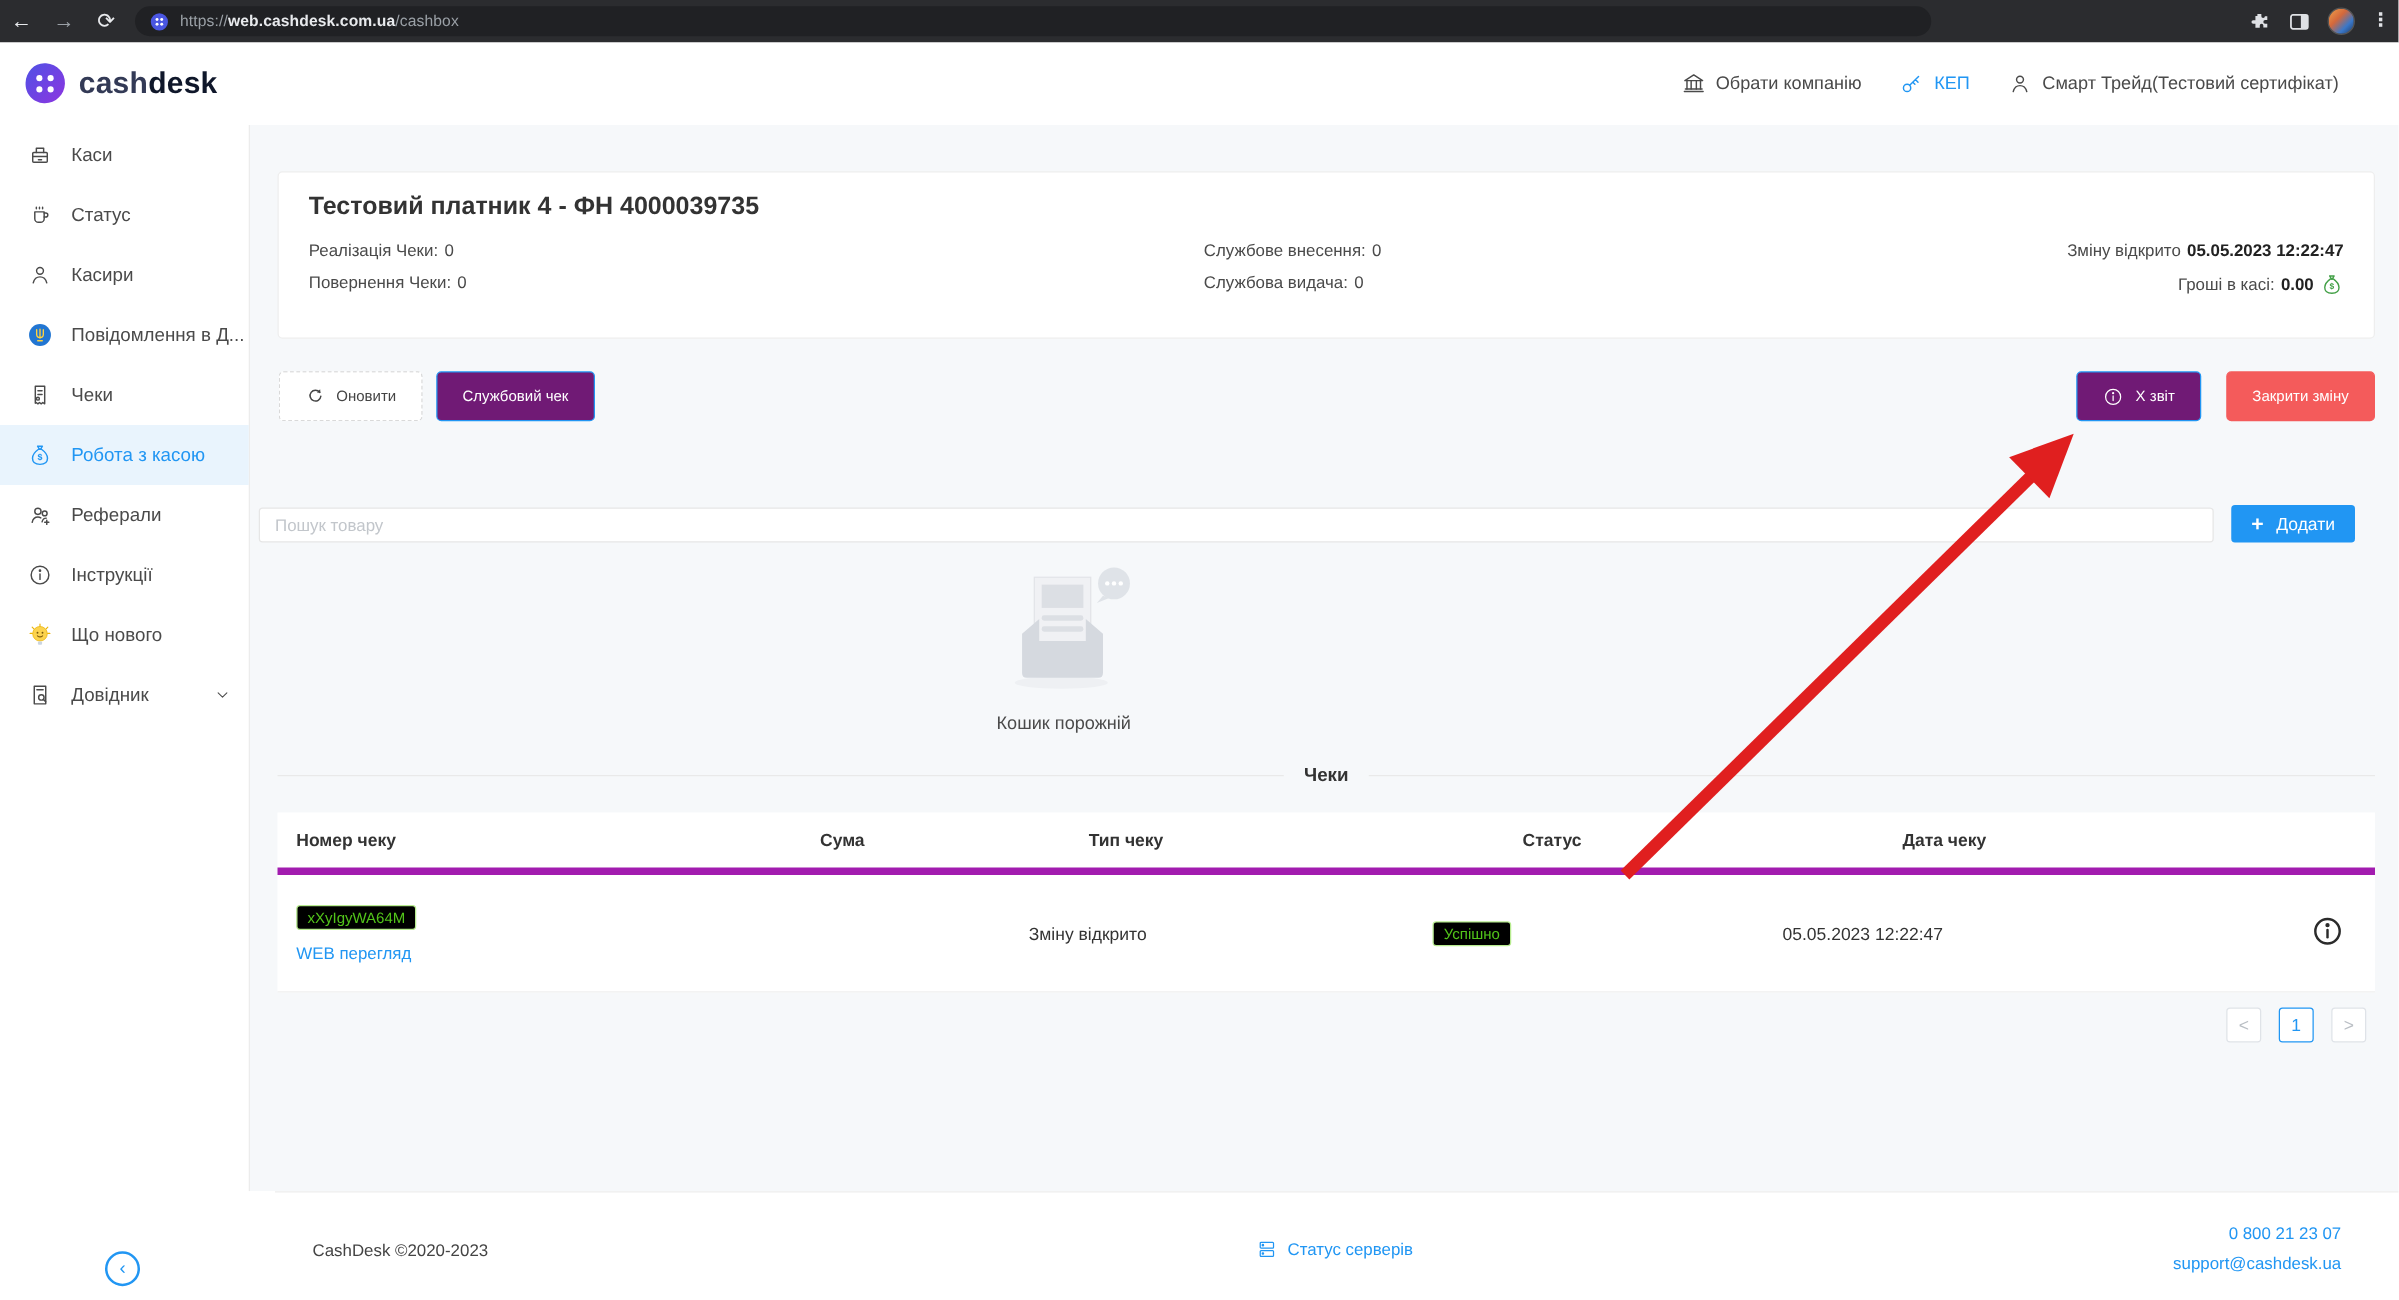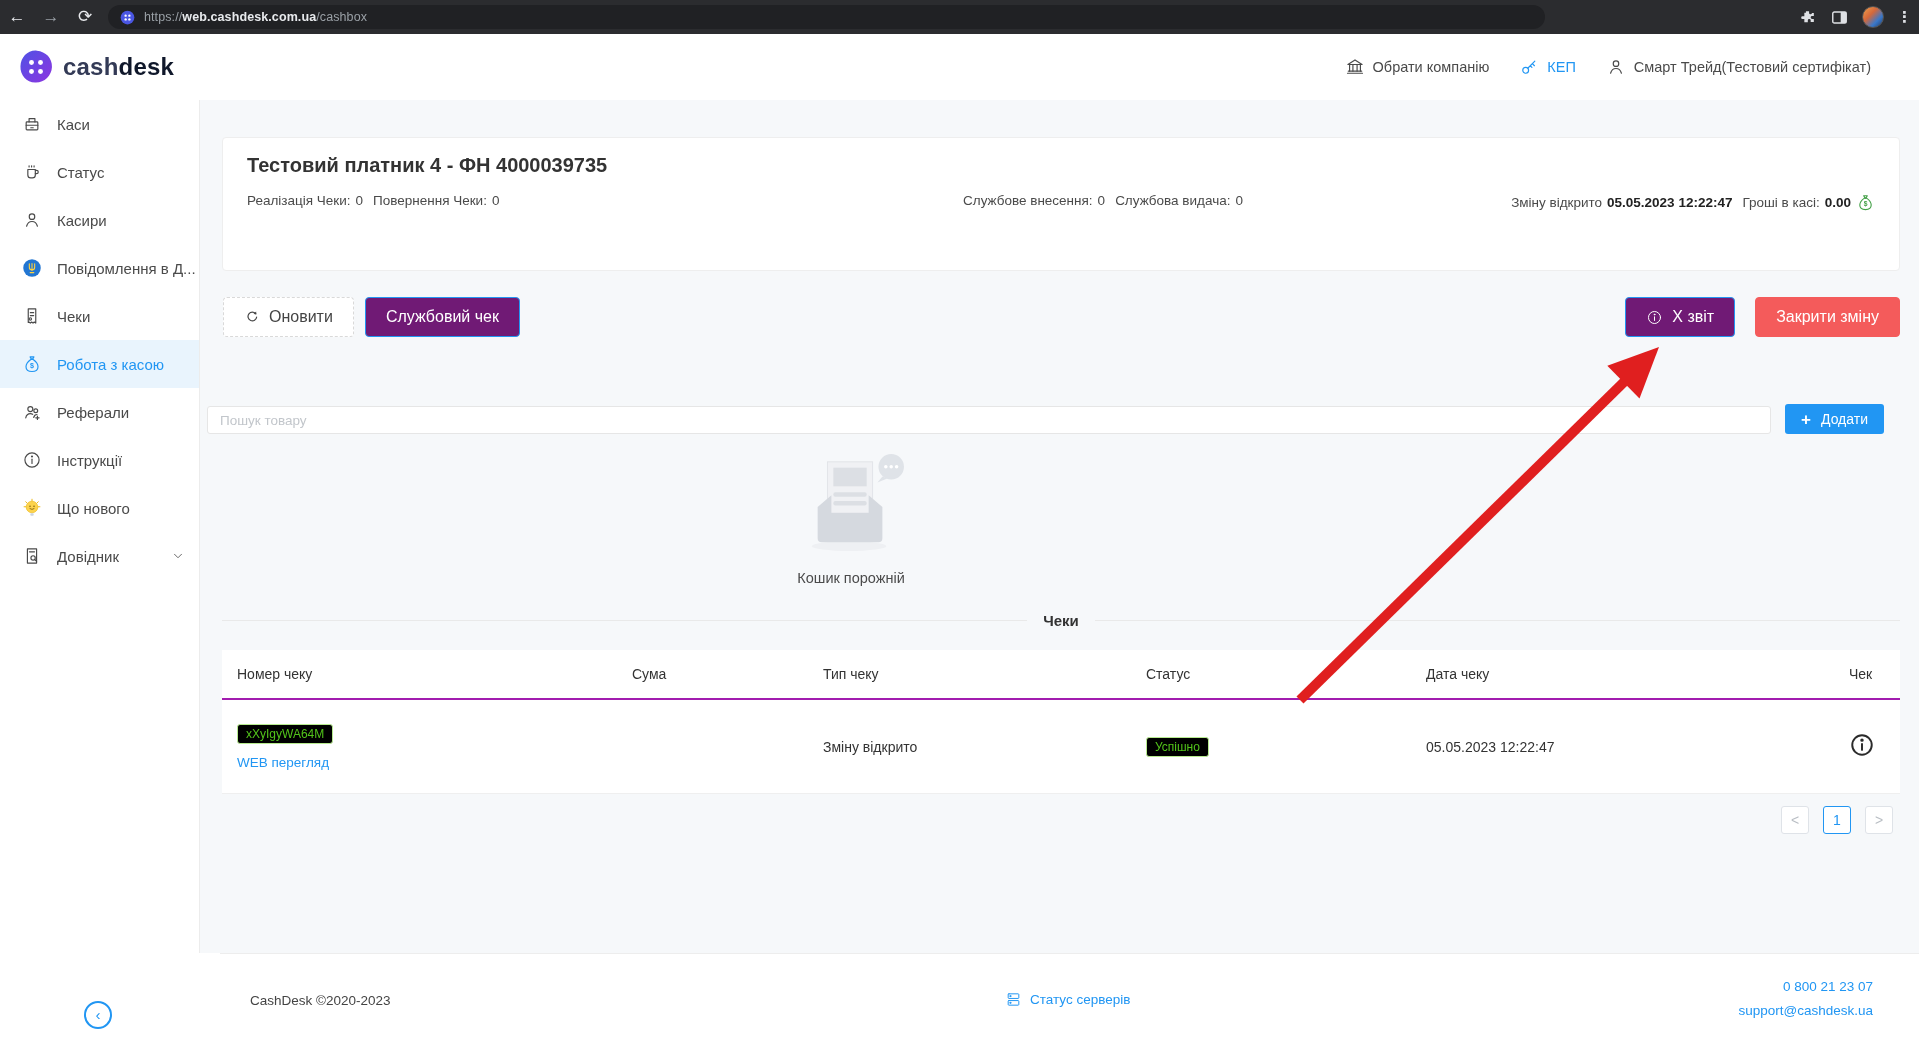--- a/index.html
+++ b/index.html
@@ -37,29 +37,29 @@
   .side-item.active { background:#e9f4fd; color:#2196f3; }
   .side-item .chev { margin-left:auto; margin-right:14px; }
   .ic { width:20px; height:20px; stroke:currentColor; fill:none; stroke-width:1.4; stroke-linecap:round; stroke-linejoin:round; }
 
   
   .main { position:absolute; left:200px; top:100px; width:1719px; height:853px; background:#f6f8fa; }
 
   .payer-card { position:absolute; left:22px; top:37px; width:1678px; height:134px; background:#fff; border:1px solid #eeeeee; border-radius:4px; padding:16px 24px; }
   .payer-title { font-size:20px; font-weight:bold; color:#333; margin-bottom:16px; }
   .stats { display:flex; font-size:13.5px; color:#4a4a4a; }
-  .stats .col { display:flex; flex-direction:row; gap:10px; }
+  .stats .col { display:flex; flex-direction:column; gap:10px; }
   .stats .c1 { width:716px; } .stats .c2 { flex:1; } .stats .c3 { text-align:right; }
   .stats b { color:#222; }
   .stat-line { display:flex; gap:5px; }
   .c3 .stat-line { justify-content:flex-end; align-items:center; }
   .bag-green { color:#43a047; }
 
   .btn-row { position:absolute; left:23px; top:197px; width:1677px; display:flex; align-items:center; }
-  .btn { height:40px; border-radius:4px; display:inline-flex; align-items:center; gap:9px; font-size:16px; cursor:pointer; padding:0 20px; }
+  .btn { height:40px; border-radius:4px; display:inline-flex; align-items:center; gap:9px; font-size:12px; cursor:pointer; padding:0 20px; }
   .btn-refresh { background:#fff; border:1px dashed #d9d9d9; color:#444; }
   .btn-blue { background:#701a75; border:1px solid #2196f3; color:#fff;align-items:center; }
   .btn-red { background:#f45b5b; border:1px solid #f45b5b; color:#fff; margin-left:20px; }
   .right-group { margin-left:auto; display:flex; }
   .btn svg { display:block; }
 
   .search-row { position:absolute; left:7px; top:304px; width:1677px; height:30px; }
   .search-input { position:absolute; left:0; top:2px; width:1564px; height:28px; border:1px solid #e6e6e6; border-radius:3px; background:#fff; font-size:13.5px; padding:0 12px; color:#333; outline:none; font-family:inherit; }
   .search-input::placeholder { color:#c2c6cb; }
   .btn-add { position:absolute; right:0; top:0; height:30px; border-radius:3px; background:#2196f3; border:none; color:#fff; font-size:14px; display:inline-flex; align-items:center; gap:10px; padding:0 16px; cursor:pointer; }
@@ -67,21 +67,21 @@
 
   .empty-cart { position:absolute; left:551px; top:352px; width:200px; text-align:center; }
   .empty-cart .caption { margin-top:12px; font-size:14.5px; color:#4b4b4b; }
 
   .section-divider { position:absolute; left:22px; top:512px; width:1678px; display:flex; align-items:center; }
   .section-divider .line { flex:1; height:1px; background:#e9e9e9; }
   .section-divider .txt { padding:0 16px; font-size:15px; font-weight:bold; color:#333; }
 
   .cheques-table { position:absolute; left:22px; top:550px; width:1678px; background:#fff; border-bottom:1px solid #efefef; }
   .t-head, .t-row { display:grid; grid-template-columns:395px 191px 323px 280px 423px 1fr; }
-  .t-head { height:50px; align-items:center; border-bottom:2px solid #a21caf; font-size:14px; font-weight:normal; color:#333; }
+  .t-head { height:50px; align-items:center; border-bottom:6px solid #a21caf; font-size:14px; font-weight:bold; color:#333;gap:24px; }
   .t-head > div, .t-row > div { padding-left:15px; }
   .t-head .th-last, .t-row .td-last { text-align:right; padding-right:28px; }
   .t-row { height:93px; align-items:center; font-size:14px; color:#333; }
   .tag-green { display:inline-block; background:#000000; border:1px solid #b7eb8f; color:#52c41a; font-size:12px; border-radius:3px; padding:2px 8px; }
   .web-link { display:inline-block; margin-top:11px; color:#2196f3; font-size:13.5px; cursor:pointer; }
   .td-info { cursor:pointer; }
   .info-big { width:26px; height:26px; stroke:#2b2b2b; fill:none; stroke-width:1.8; stroke-linecap:round; }
 
   .pagination { position:absolute; right:26px; top:706px; display:flex; gap:14px; }
   .page-btn { width:28px; height:28px; border-radius:3px; background:#fff; border:1px solid #dfe3e8; color:#b9bec4; font-size:14px; display:flex; align-items:center; justify-content:center; cursor:pointer; }

